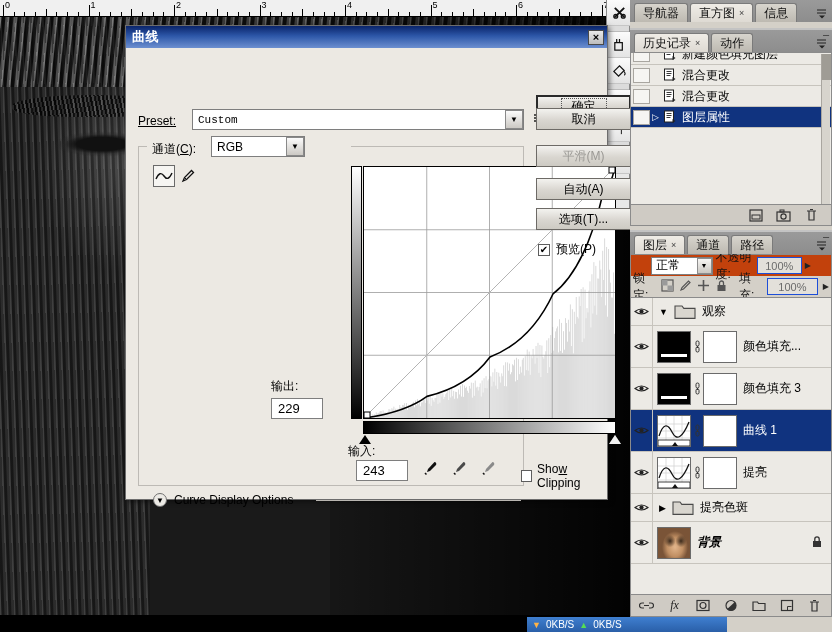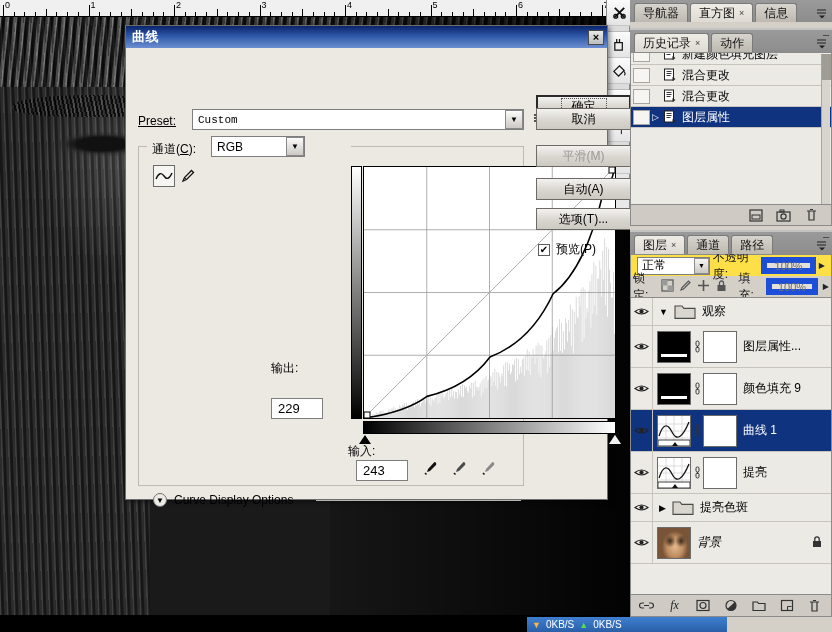--- a/index.html
+++ b/index.html
@@ -196,21 +196,21 @@
     border-left: 6px solid transparent; border-right: 6px solid transparent;
     border-bottom: 9px solid #000;
   }
   #slider-white {
     left: 258px;
     border-left: 6px solid transparent; border-right: 6px solid transparent;
     border-bottom: 9px solid #f2f2f2;
     filter: drop-shadow(0 0 0.5px #555);
   }
 
-  #output-label { position: absolute; left: 145px; top: 312px; }
+  #output-label { position: absolute; left: 145px; top: 330px; }
   #output-field {
     position: absolute; left: 145px; top: 350px; width: 52px; height: 21px;
     background: #fff; border: 1px solid #7e7e7e;
     display: flex; align-items: center; padding-left: 6px; font-size: 13px;
   }
   #input-label { position: absolute; left: 222px; top: 395px; }
   #input-field {
     position: absolute; left: 230px; top: 412px; width: 52px; height: 21px;
     background: #fff; border: 1px solid #7e7e7e;
     display: flex; align-items: center; padding-left: 6px; font-size: 13px;
@@ -321,36 +321,36 @@
   #history-thumb { position: absolute; top: 0; left: 0; width: 9px; height: 26px; background: #9f9c95; }
   #history-footer {
     height: 21px; background: #cfcbc4; border: 1px solid #8b8b8b; border-top: none;
     display: flex; align-items: center; justify-content: flex-end; gap: 13px; padding-right: 12px;
   }
   .foot-icon { width: 15px; height: 15px; display: flex; align-items: center; justify-content: center; }
 
   
   #layers-panel { position: absolute; left: 0; top: 232px; width: 202px; height: 400px; }
   #blend-row {
-    height: 22px; background: #fde047; border: 1px solid #8b8b8b; border-bottom: none;
-    display: flex; align-items: center; padding: 0 6px; gap: 3px;
+    height: 22px; background: #c2410c; border: 1px solid #8b8b8b; border-bottom: none;
+    display: flex; align-items: center; padding: 0 20px; gap: 3px;
   }
   #blend-select {
     width: 82px; height: 18px; background: #fff; border: 1px solid #7e7e7e;
     display: flex; align-items: center; font-size: 12px;
   }
   #blend-value { padding-left: 4px; }
   .small-arrow {
     margin-left: auto; width: 15px; height: 16px;
     background: linear-gradient(180deg,#f7f6f4,#cbc8c2);
     border: 1px solid #8d8d8d; display: flex; align-items: center; justify-content: center; font-size: 7px;
   }
   .opacity-lbl { font-size: 12px; color: #111; }
   .opacity-val {
-    width: 60px; height: 17px; background: #e3e0da; border: 6px solid #1d4ed8;
+    width: 60px; height: 17px; background: #e3e0da; border: 1px solid #1d4ed8;
     display: flex; align-items: center; justify-content: center; font-size: 11px; color: #6b6b6b;
   }
   .spin { font-size: 8px; color: #222; }
   #lock-row {
     height: 21px; background: #d4d0c8; border: 1px solid #8b8b8b; border-top: none; border-bottom: none;
     display: flex; align-items: center; padding: 0 2px; gap: 5px;
   }
   #layers-list {
     background: #eceae5; border: 1px solid #8b8b8b; height: 298px; overflow: hidden; position: relative;
   }
@@ -875,20 +875,24 @@
             </svg>
         </span>
         <span>
           <svg width="17" height="17" viewBox="0 0 17 17">
               <path d="M13.5 2 a2 2 0 0 1 1.5 3 L9 11 L6 12 L7 9 Z" fill="#8a8a8a"></path>
               <path d="M4 13 l1.5 1.5" stroke="#111" stroke-width="1.5"></path>
             </svg>
         </span>
       </div>
 
+      <div id="show-clipping">
+        <span class="cbox"></span>
+        <span class="lbl">Sho<span class="u">w</span> Clipping</span>
+      </div>
 
       <div id="curve-display-options">
         <span id="cdo-circle">▼</span>
         <span class="lbl">Curve Display Options</span>
       </div>
       <div id="cdo-rule"></div>
 
       <div class="dlg-btn primary" id="btn-ok">
         <span class="inner">确定</span>
       </div>
@@ -1108,39 +1112,39 @@
             </div>
             <div class="thumb mask-black"></div>
             <span class="link-icon">
               <svg width="9" height="16" viewBox="0 0 9 16">
                 <rect x="3" y="2" width="3" height="5" rx="1.4" fill="none" stroke="#333" stroke-width="1"></rect>
                 <rect x="3" y="8" width="3" height="5" rx="1.4" fill="none" stroke="#333" stroke-width="1"></rect>
                 <path d="M4.5 7 v2" stroke="#333" stroke-width="1"></path>
               </svg>
             </span>
             <div class="thumb white" style="margin-left: 0px;"></div>
-            <div class="layer-name">图层属性...</div>
+            <div class="layer-name">颜色填充...</div>
           </div>
           <div class="layer-row">
             <div class="eye-cell">
               <svg width="15" height="11" viewBox="0 0 15 11">
                 <path d="M1 5.5 Q7.5 0.5 14 5.5 Q7.5 10.5 1 5.5 Z" fill="none" stroke="#222" stroke-width="1.1"></path>
                 <circle cx="7.5" cy="5.5" r="2.1" fill="#222"></circle>
               </svg>
             </div>
             <div class="thumb mask-black"></div>
             <span class="link-icon">
               <svg width="9" height="16" viewBox="0 0 9 16">
                 <rect x="3" y="2" width="3" height="5" rx="1.4" fill="none" stroke="#333" stroke-width="1"></rect>
                 <rect x="3" y="8" width="3" height="5" rx="1.4" fill="none" stroke="#333" stroke-width="1"></rect>
                 <path d="M4.5 7 v2" stroke="#333" stroke-width="1"></path>
               </svg>
             </span>
             <div class="thumb white" style="margin-left: 0px;"></div>
-            <div class="layer-name">颜色填充 9</div>
+            <div class="layer-name">颜色填充 3</div>
           </div>
           <div class="layer-row selected">
             <div class="eye-cell">
               <svg width="15" height="11" viewBox="0 0 15 11">
                 <path d="M1 5.5 Q7.5 0.5 14 5.5 Q7.5 10.5 1 5.5 Z" fill="none" stroke="#222" stroke-width="1.1"></path>
                 <circle cx="7.5" cy="5.5" r="2.1" fill="#222"></circle>
               </svg>
             </div>
             <div class="thumb curve">
               <svg width="32" height="30" viewBox="0 0 32 30" style="display:block">
@@ -1203,21 +1207,21 @@
             <div class="layer-name">提亮色斑</div>
           </div>
           <div class="layer-row">
             <div class="eye-cell">
               <svg width="15" height="11" viewBox="0 0 15 11">
                 <path d="M1 5.5 Q7.5 0.5 14 5.5 Q7.5 10.5 1 5.5 Z" fill="none" stroke="#222" stroke-width="1.1"></path>
                 <circle cx="7.5" cy="5.5" r="2.1" fill="#222"></circle>
               </svg>
             </div>
             <div class="thumb face"></div>
-            <div class="layer-name" style="font-style: italic;">背景</div>
+            <div class="layer-name" style="font-style: italic; font-weight: bold;">背景</div>
             <div class="layer-lock"><svg width="12" height="13" viewBox="0 0 12 13">
                 <rect x="2" y="6" width="8" height="6" fill="#333"></rect>
                 <path d="M3.8 6 V4 a2.2 2.2 0 0 1 4.4 0 v2" fill="none" stroke="#333" stroke-width="1.3"></path>
               </svg></div>
           </div>
         </div>
 
       <div id="layers-footer">
         <span class="foot-icon">
           <svg width="15" height="13" viewBox="0 0 15 13">

